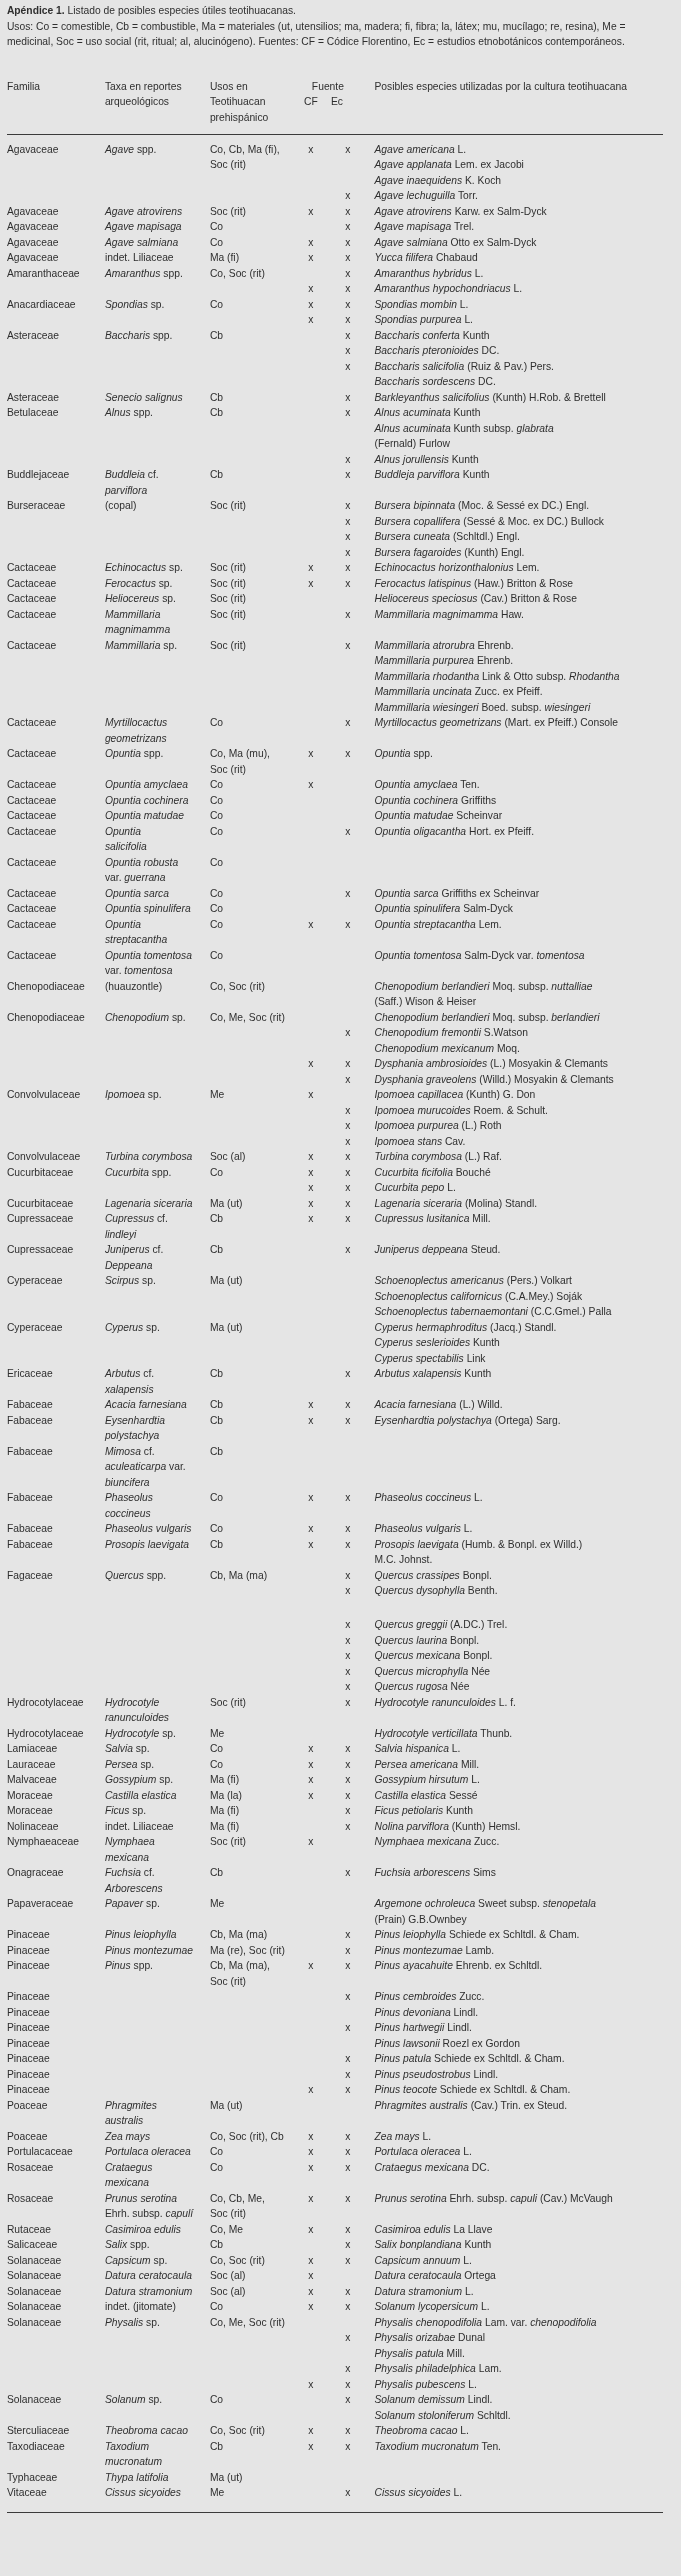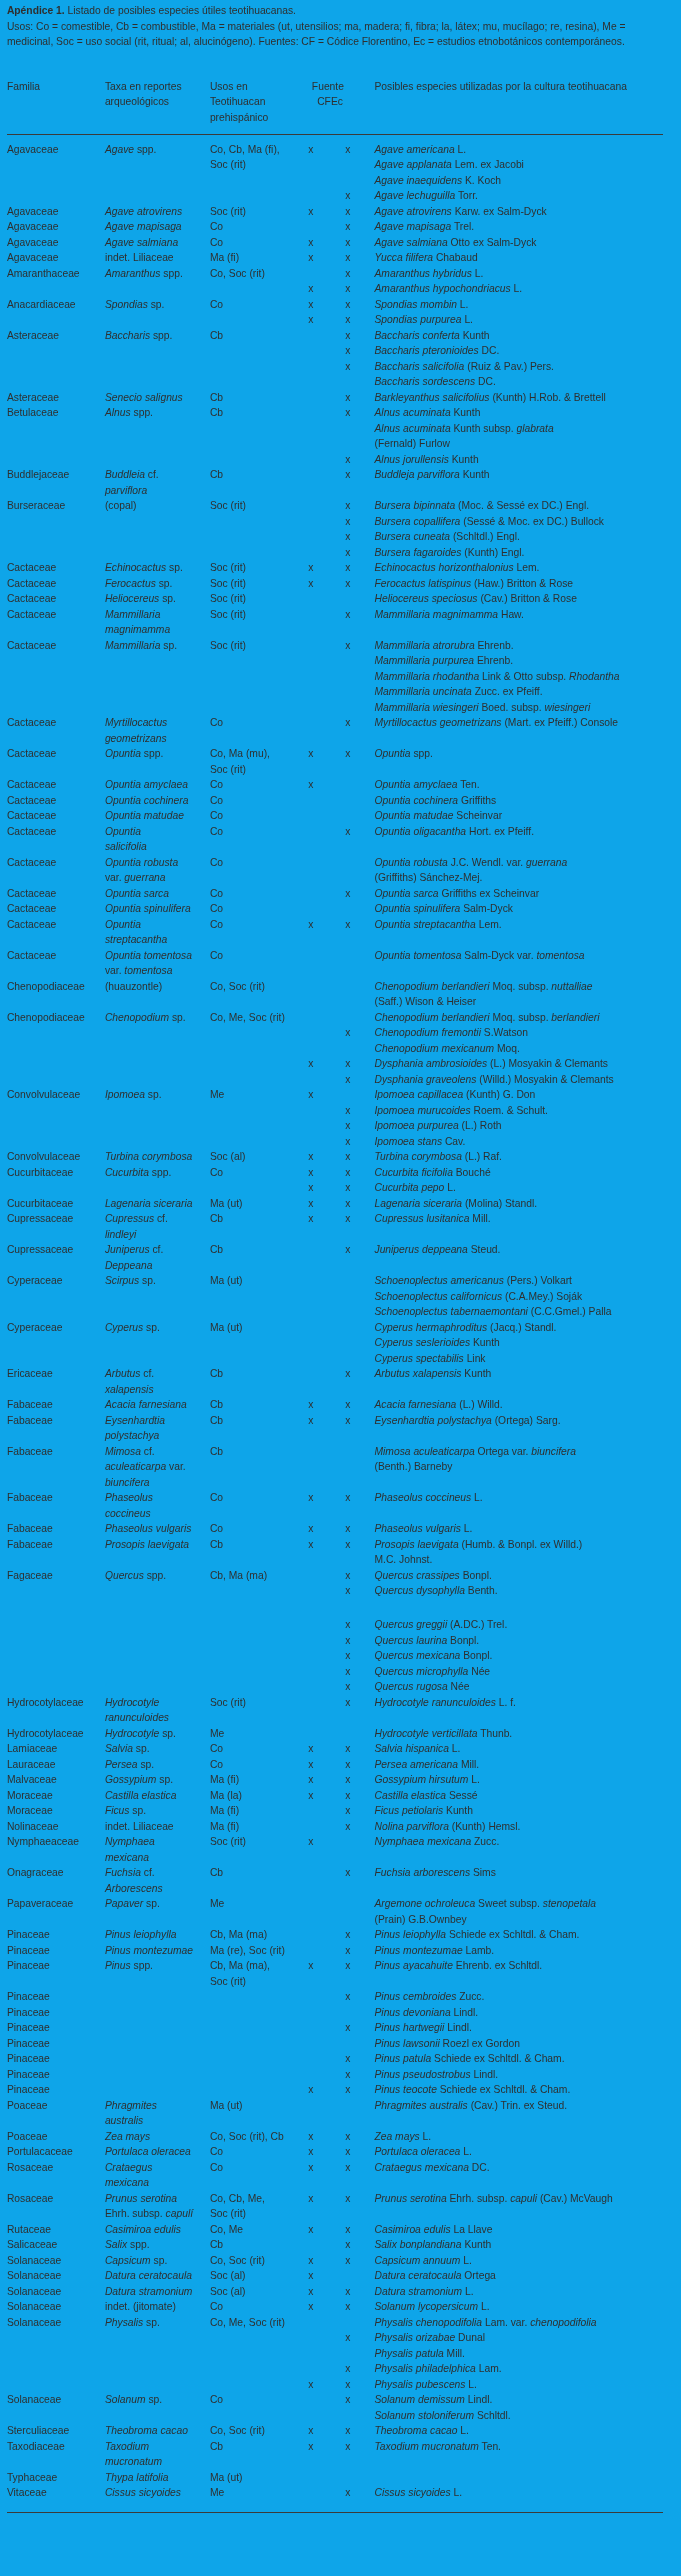--- a/index.html
+++ b/index.html
@@ -1,32 +1,32 @@
 <!DOCTYPE html>
 <html style="font-size:11px"><head>
 <meta charset="utf-8">
 <style>
   html,body{margin:0;padding:0;background:#ffffff;}
   .page{
     position:relative;width:682px;height:2576px;box-sizing:border-box;
-    background:#0ea5e9;color:#2f2f2f;
+    background:#e5e5e5;color:#2f2f2f;
     font-family:"Liberation Sans",sans-serif;
     font-size:10.3px;line-height:15.5px;
     padding:3.4px 19px 0 6.9px;overflow:hidden;
   }
   .doc-head{margin:0 0 29px 0;}
   .doc-head .ttl-bold{font-weight:bold;}
   .thead{display:flex;align-items:flex-start;padding-bottom:9px;border-bottom:1.4px solid #3b3b3b;}
   .c{box-sizing:border-box;padding-right:5.5px;white-space:pre-line;}
   .fam{width:98px;}
   .tax{width:105px;}
   .uso{width:81px;}
   .fuente-wrap{width:74px;text-align:center;padding:0;}
   .fuente-sub{display:flex;}
-  .fcf{width:40px;text-align:right;}
+  .fcf{width:40px;text-align:center;}
   .fec{width:34px;text-align:left;}
   .sphead{flex:1;padding-left:9.6px;}
   .tbody{padding-top:6.2px;}
   .trow{display:flex;align-items:flex-start;}
   .spcol{flex:1;display:flex;flex-direction:column;}
   .spline{display:flex;align-items:flex-start;}
   .mk{display:inline-block;flex:none;}
   .mkcf{width:40px;text-align:center;}
   .mkec{width:34px;text-align:center;}
   .spname{flex:1;padding-left:9.6px;white-space:pre-line;}
@@ -424,28 +424,20 @@
             <span class="mk mkec">x</span>
             <span class="spname"><i>Opuntia oligacantha</i> Hort. ex Pfeiff.</span>
           </div>
         </div>
       </div>
       <div class="trow">
         <div class="c fam">Cactaceae</div>
         <div class="c tax"><i>Opuntia robusta</i>
 var. <i>guerrana</i></div>
         <div class="c uso">Co</div>
-        <div class="spcol">
-          <div class="spline">
-            <span class="mk mkcf"></span>
-            <span class="mk mkec"></span>
-            <span class="spname"><i>Opuntia robusta</i> J.C. Wendl. var. <i>guerrana</i>
-(Griffiths) Sánchez-Mej.</span>
-          </div>
-        </div>
       </div>
       <div class="trow">
         <div class="c fam">Cactaceae</div>
         <div class="c tax"><i>Opuntia sarca</i></div>
         <div class="c uso">Co</div>
         <div class="spcol">
           <div class="spline">
             <span class="mk mkcf"></span>
             <span class="mk mkec">x</span>
             <span class="spname"><i>Opuntia sarca</i> Griffiths ex Scheinvar</span>
@@ -710,28 +702,20 @@
             <span class="spname"><i>Eysenhardtia polystachya</i> (Ortega) Sarg.</span>
           </div>
         </div>
       </div>
       <div class="trow">
         <div class="c fam">Fabaceae</div>
         <div class="c tax"><i>Mimosa</i> cf.
 <i>aculeaticarpa</i> var.
 <i>biuncifera</i></div>
         <div class="c uso">Cb</div>
-        <div class="spcol">
-          <div class="spline">
-            <span class="mk mkcf"></span>
-            <span class="mk mkec"></span>
-            <span class="spname"><i>Mimosa aculeaticarpa</i> Ortega var. <i>biuncifera</i>
-(Benth.) Barneby</span>
-          </div>
-        </div>
       </div>
       <div class="trow">
         <div class="c fam">Fabaceae</div>
         <div class="c tax"><i>Phaseolus</i>
 <i>coccineus</i></div>
         <div class="c uso">Co</div>
         <div class="spcol">
           <div class="spline">
             <span class="mk mkcf">x</span>
             <span class="mk mkec">x</span>

